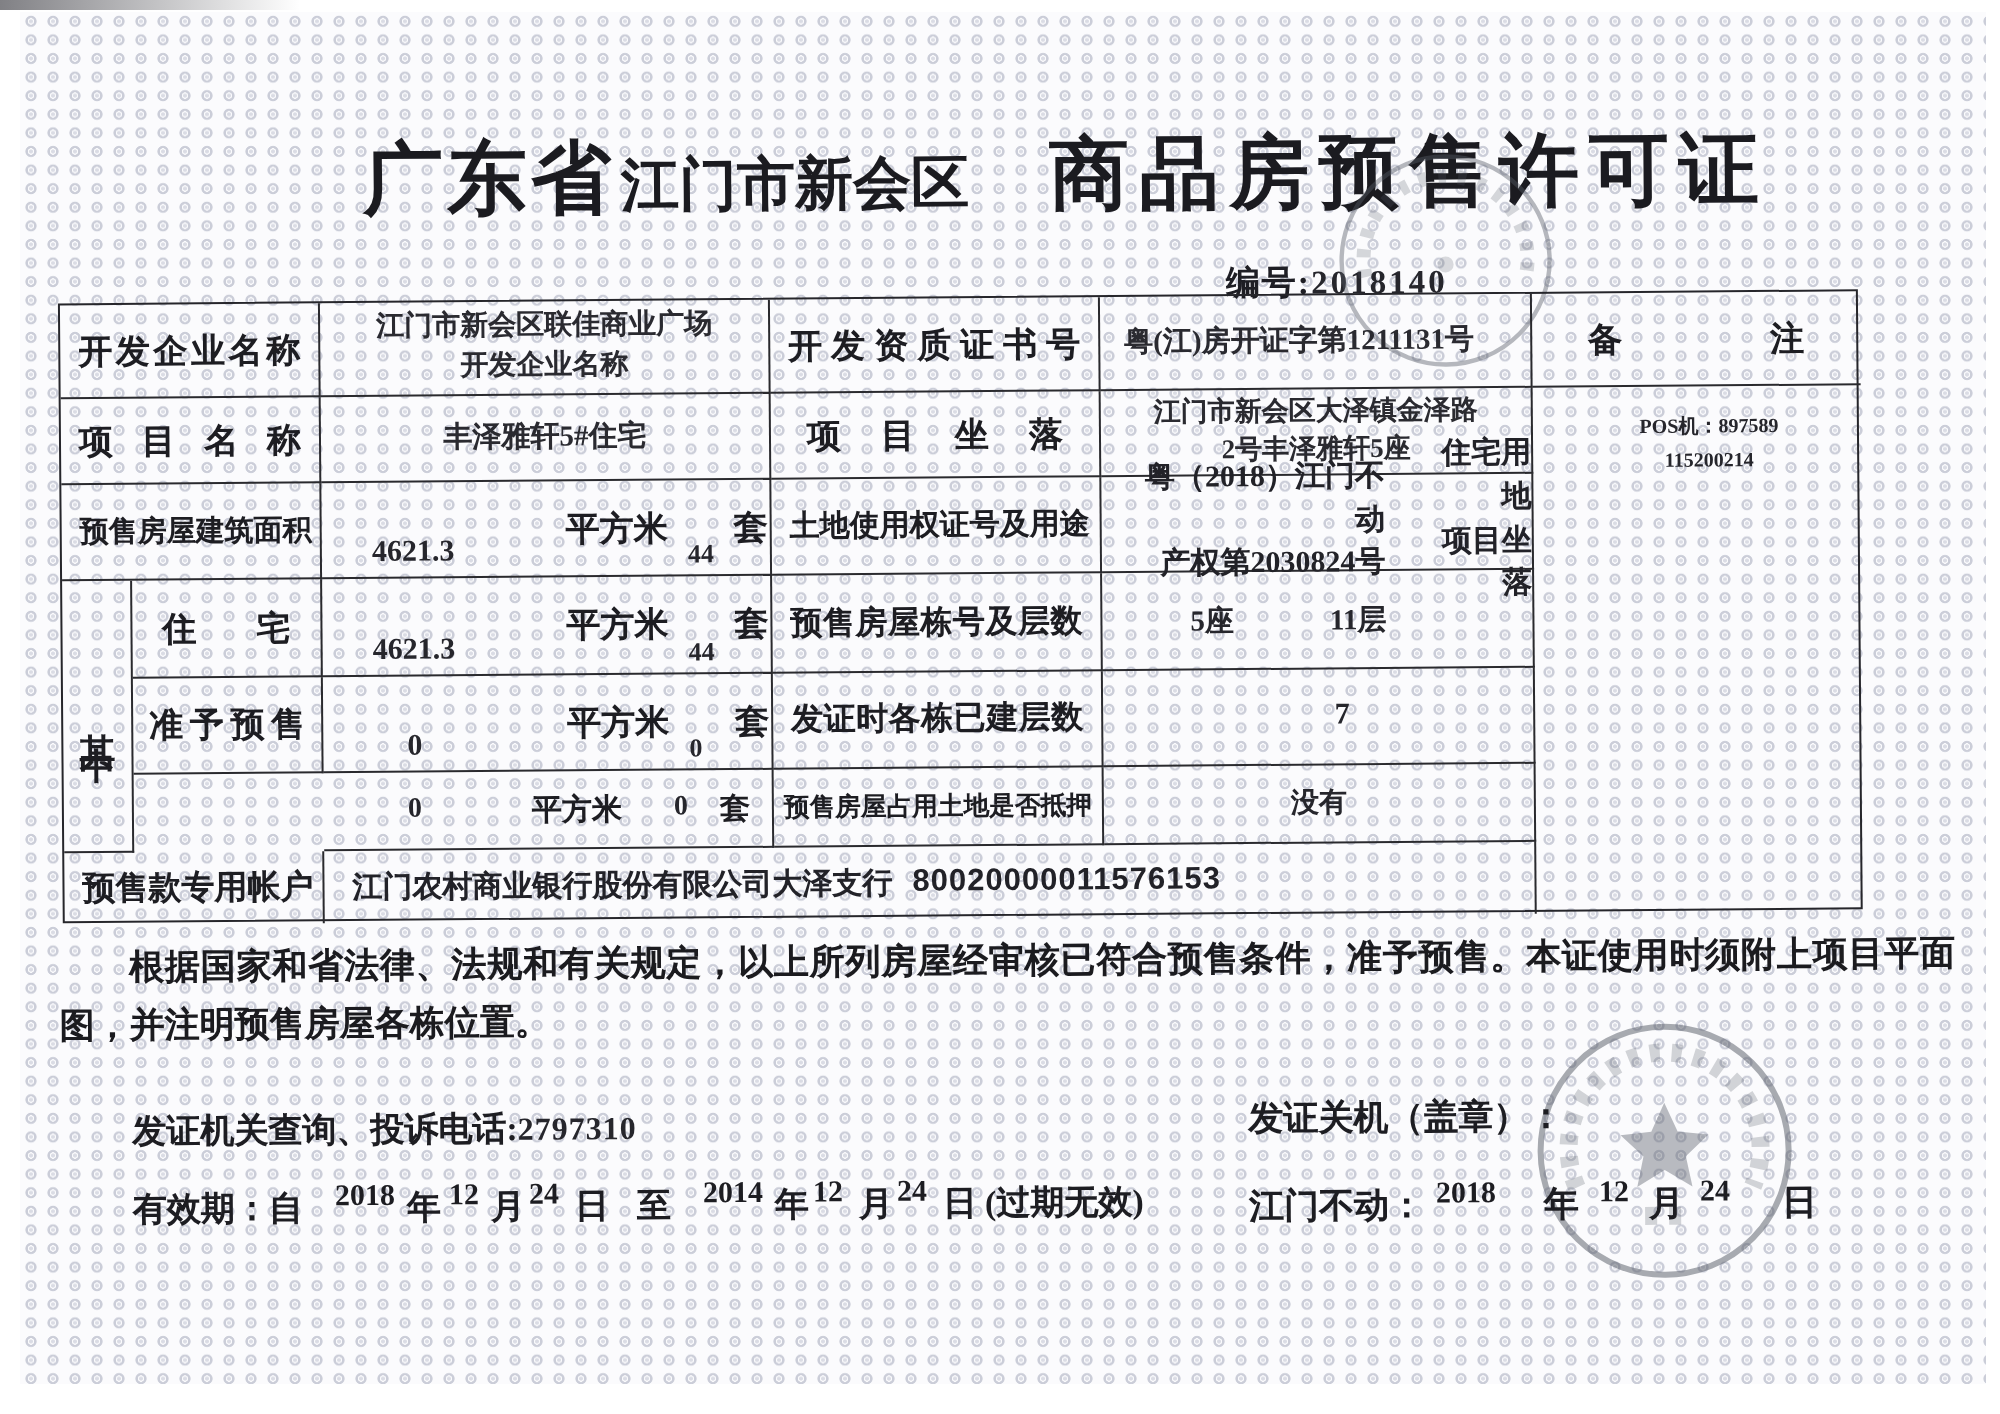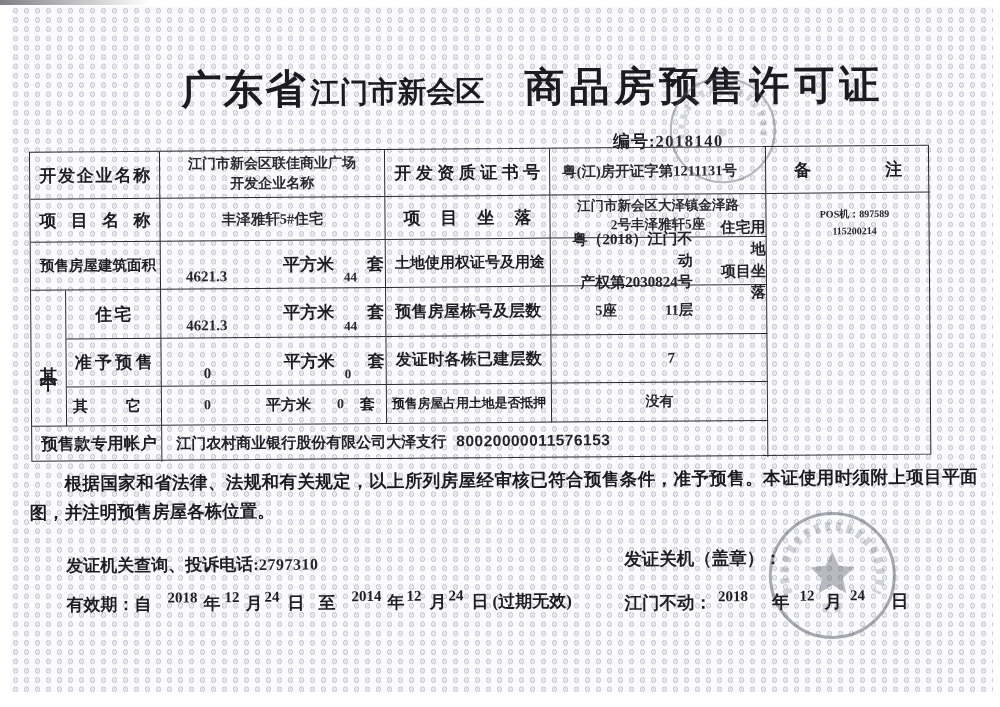--- a/index.html
+++ b/index.html
@@ -180,21 +180,21 @@
           <div>住宅用地</div>
           <div>项目坐落</div>
         </div>
       </div>
     </div>
 
     <div class="c" style="grid-area:4/1/7/2">
       <span class="qz">其中</span>
     </div>
     <div class="c lab" style="grid-area:4/2/5/3">
-      <span class="jspan fs17" style="padding:0 29px">住宅</span>
+      <span class="jspan fs17" style="padding:0 15px">住宅</span>
     </div>
     <div class="c" style="grid-area:4/3/5/4">
       <span class="typed area-num">4621.3</span>
       <span class="lab unit-mid">平方米</span>
       <span class="typed cnt-sub">44</span>
       <span class="lab tao-mid">套</span>
     </div>
     <div class="c lab" style="grid-area:4/4/5/5">
       <span class="jspan fs16">预售房屋栋号及层数</span>
     </div>
@@ -212,23 +212,20 @@
       <span class="typed cnt-sub">0</span>
       <span class="lab tao-mid">套</span>
     </div>
     <div class="c lab" style="grid-area:5/4/6/5">
       <span class="jspan fs16">发证时各栋已建层数</span>
     </div>
     <div class="c" style="grid-area:5/5/6/6">
       <span class="typed" style="font-size:15px;font-weight:600;position:relative;left:12px">7</span>
     </div>
 
-    <div class="c lab" style="grid-area:6/2/7/3;justify-content:flex-start">
-      <span class="jspan fs15" style="padding:0 20px 0 6px;font-weight:bold">其它</span>
-    </div>
     <div class="c inline-row" style="grid-area:6/3/7/4">
       <span class="typed" style="font-size:14px;font-weight:600">0</span>
       <span class="lab" style="font-size:15px;margin-left:55px">平方米</span>
       <span class="typed" style="font-size:14px;font-weight:600;margin-left:26px">0</span>
       <span class="lab" style="font-size:15px;margin-left:16px">套</span>
     </div>
     <div class="c lab" style="grid-area:6/4/7/5">
       <span class="jspan fs128" style="padding:0 5px">预售房屋占用土地是否抵押</span>
     </div>
     <div class="c" style="grid-area:6/5/7/6">

